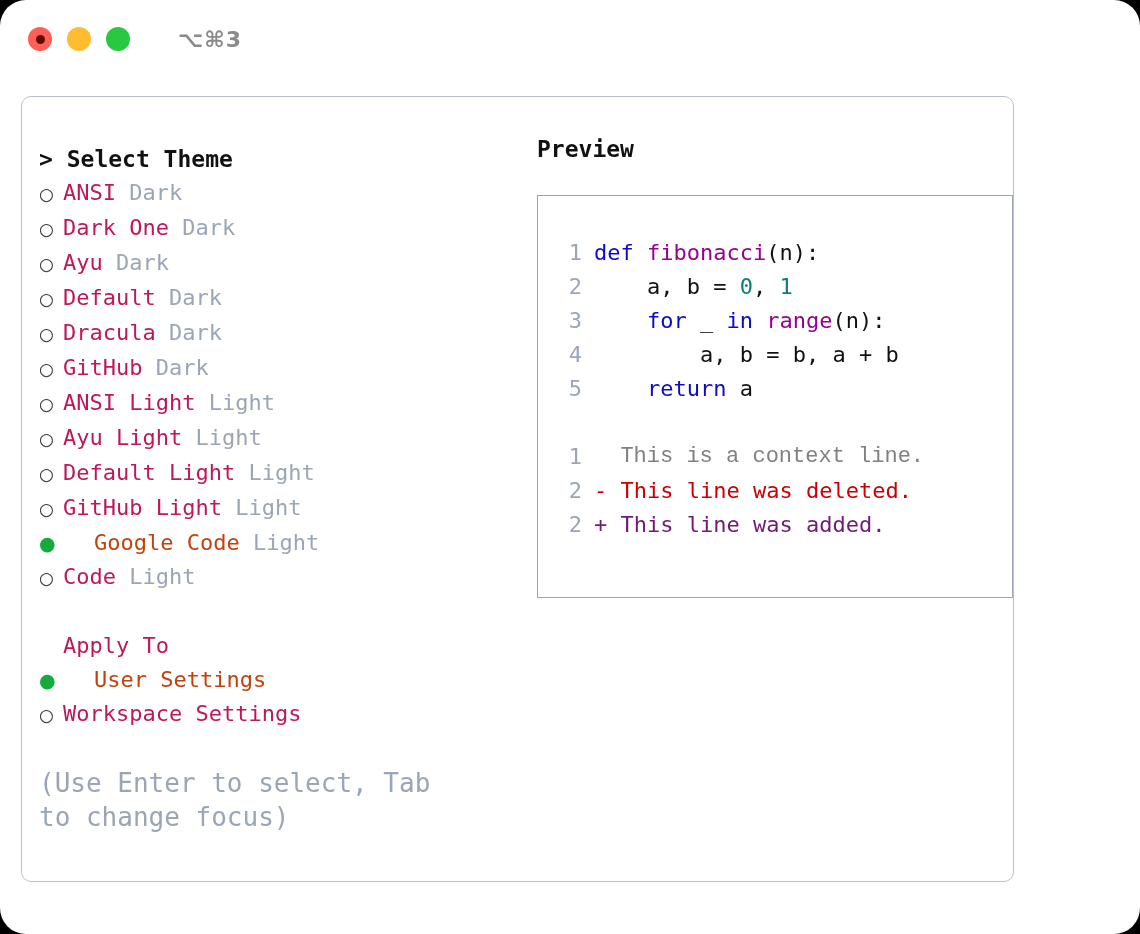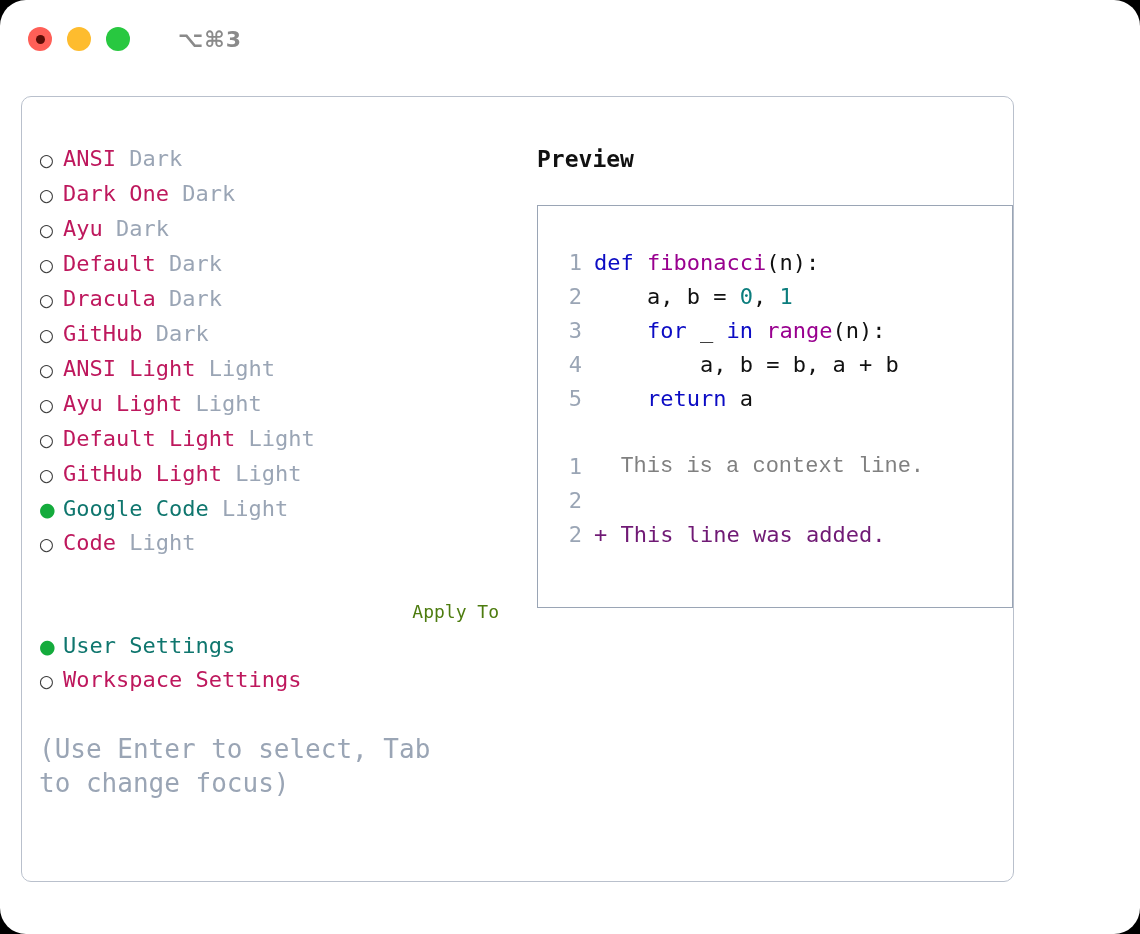--- a/index.html
+++ b/index.html
@@ -61,34 +61,34 @@
     font-size: 22px; line-height: 34px;
     white-space: pre;
   }
   .bullet {
     width: 24px; flex: none; color: #3c3c3c;
     font-family: "DejaVu Sans", "Liberation Sans", sans-serif;
     font-size: 17px;
   }
   .opt.sel .bullet { color: #14ab3c; font-size: 19px; }
   .opt .name { color: #be185d; }
-  .opt.sel .name { color: #0f766e; }
+  .opt.sel .name { color: #c2410c; margin-left: 31px; }
   .opt .kind { color: #9aa5b5; }
   .section-head {
-    font-size: 18px; line-height: 34px; color: #4d7c0f;
-    white-space: pre; padding-left: 24px; text-align: right;
+    font-size: 22px; line-height: 34px; color: #be185d;
+    white-space: pre; padding-left: 24px;
   }
   .spacer { height: 34px; }
   #hint {
     margin-top: 34px;
     font-size: 26px; line-height: 34px; color: #9aa5b5;
     width: 420px;
   }
   
-  #right { position: absolute; left: 479px; top: 45px; width: 500px; padding-left: 36px; }
+  #right { position: absolute; left: 479px; top: 35px; width: 500px; padding-left: 36px; }
   .preview-title {
     font-size: 23px; font-weight: bold; color: #111; line-height: 34px;
   }
   #previewbox {
     margin-top: 29px;
     width: 476px; height: 403px;
     border: 1.5px solid #9aa5b5;
     background: #ffffff;
     padding: 40px 0 0 14px;
   }
@@ -119,20 +119,21 @@
       <div class="light yellow"></div>
       <div class="light green"></div>
     </div>
     <div id="shortcut">⌥⌘3</div>
   </div>
 
   <div id="panel">
     <div id="cols">
 
       <div id="left">
+        <div class="list-title">&gt; Select Theme</div>
         <div id="theme-items">
             <div class="opt"><span class="bullet">○</span><span class="name">ANSI</span><span class="kind"> Dark</span></div>
             <div class="opt"><span class="bullet">○</span><span class="name">Dark One</span><span class="kind"> Dark</span></div>
             <div class="opt"><span class="bullet">○</span><span class="name">Ayu</span><span class="kind"> Dark</span></div>
             <div class="opt"><span class="bullet">○</span><span class="name">Default</span><span class="kind"> Dark</span></div>
             <div class="opt"><span class="bullet">○</span><span class="name">Dracula</span><span class="kind"> Dark</span></div>
             <div class="opt"><span class="bullet">○</span><span class="name">GitHub</span><span class="kind"> Dark</span></div>
             <div class="opt"><span class="bullet">○</span><span class="name">ANSI Light</span><span class="kind"> Light</span></div>
             <div class="opt"><span class="bullet">○</span><span class="name">Ayu Light</span><span class="kind"> Light</span></div>
             <div class="opt"><span class="bullet">○</span><span class="name">Default Light</span><span class="kind"> Light</span></div>
@@ -158,21 +159,21 @@
           <div id="code-block">
               <div class="code-line"><span class="ln">1</span><span><span class="kw">def </span><span class="fn">fibonacci</span><span class="pl">(n):</span></span></div>
               <div class="code-line"><span class="ln">2</span><span><span class="pl">    a, b = </span><span class="num">0</span><span class="pl">, </span><span class="num">1</span></span></div>
               <div class="code-line"><span class="ln">3</span><span><span class="pl">    </span><span class="kw">for</span><span class="pl"> _ </span><span class="kw">in</span><span class="pl"> </span><span class="fn">range</span><span class="pl">(n):</span></span></div>
               <div class="code-line"><span class="ln">4</span><span><span class="pl">        a, b = b, a + b</span></span></div>
               <div class="code-line"><span class="ln">5</span><span><span class="pl">    </span><span class="kw">return</span><span class="pl"> a</span></span></div>
             </div>
           <div class="gutter-gap"></div>
           <div id="diff-block">
               <div class="diff-line"><span class="ln">1</span><span class="ctx">  This is a context line.</span></div>
-              <div class="diff-line"><span class="ln">2</span></div>
+              <div class="diff-line"><span class="ln">2</span><span class="del">- This line was deleted.</span></div>
               <div class="diff-line"><span class="ln">2</span><span class="add">+ This line was added.</span></div>
             </div>
         </div>
       </div>
 
     </div>
   </div>
 </div>
 
 </body></html>

